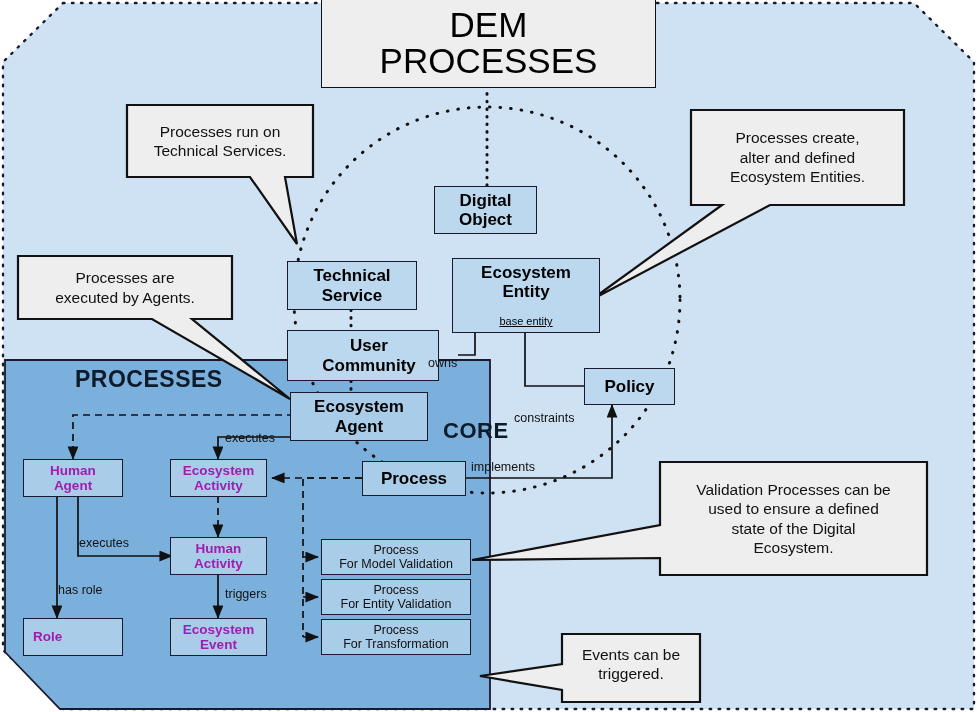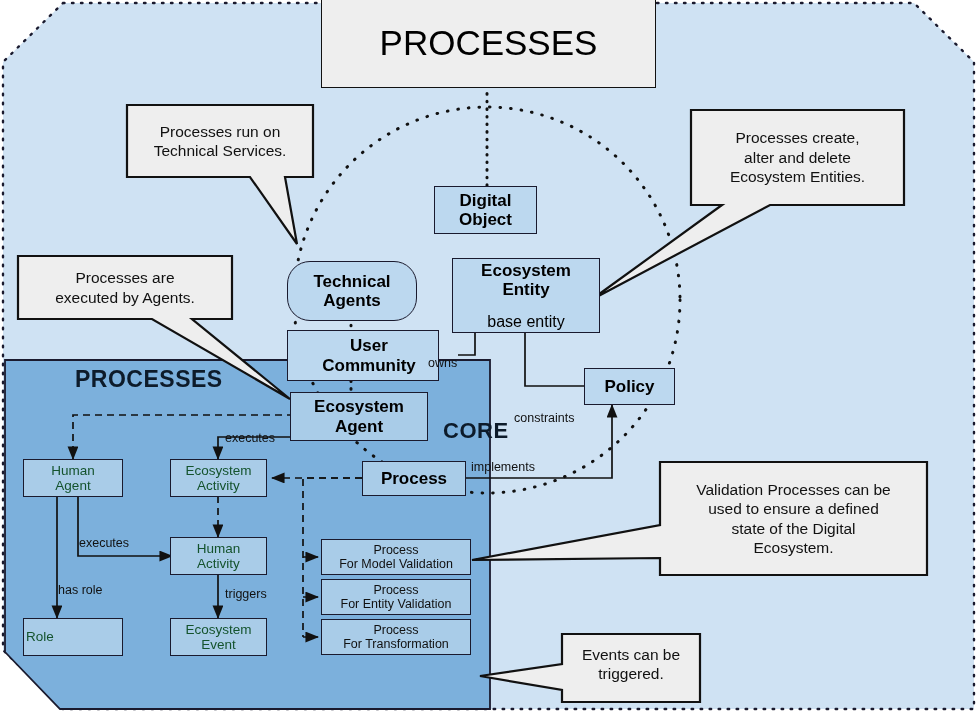--- a/index.html
+++ b/index.html
@@ -6,24 +6,24 @@
   html,body{margin:0;padding:0;background:#ffffff;}
   body{width:977px;height:712px;font-family:"Liberation Sans",sans-serif;}
   #stage{position:relative;width:977px;height:712px;overflow:hidden;background:#fff;}
   #svg-layer{position:absolute;left:0;top:0;width:977px;height:712px;}
 
   .box{position:absolute;box-sizing:border-box;border:1.6px solid #1a1a2e;
        display:flex;flex-direction:column;align-items:center;justify-content:center;
        text-align:center;line-height:1.12;}
   .core-box{background:#bcd8ef;color:#000;font-weight:bold;font-size:17px;}
   .proc-box{background:#a9cce8;color:#000;font-weight:bold;font-size:17px;}
-  .sub-box{background:#a9cce8;color:#14532d;font-weight:normal;font-size:13.5px;}
-  .sub-box-left{align-items:flex-start;padding-left:2px;text-align:left;}
+  .sub-box{background:#a9cce8;color:#a21caf;font-weight:bold;font-size:13.5px;}
+  .sub-box-left{align-items:flex-start;padding-left:9px;text-align:left;}
   .vproc{background:#a9cce8;color:#111;font-weight:normal;font-size:12.5px;}
-  .sublabel{font-weight:normal;font-size:16px;margin-top:14px;}
+  .sublabel{font-weight:normal;font-size:11px;margin-top:14px;text-decoration:underline;}
 
   .title-box{position:absolute;background:#eeeeee;border:1.6px solid #111;
        display:flex;align-items:center;justify-content:center;text-align:center;
        font-size:35px;line-height:1.04;color:#000;}
 
   .callout-text{position:absolute;display:flex;align-items:center;justify-content:center;
        text-align:center;font-size:15.5px;line-height:1.25;color:#111;
        box-sizing:border-box;padding:3px 7px;pointer-events:none;}
 
   .edge-label{position:absolute;font-size:12.5px;color:#111;white-space:nowrap;}
@@ -88,35 +88,36 @@
 
     <path d="M18,256 L232,256 L232,319 L192,319 L290,399 L152,319 L18,319 Z" fill="#eeeeee" stroke="#111" stroke-width="2.2" stroke-linejoin="miter"></path>
 
     <path d="M660,462 L927,462 L927,575 L660,575 L660,558 L472,560 L660,525 Z" fill="#eeeeee" stroke="#111" stroke-width="2.2" stroke-linejoin="miter"></path>
 
     <path d="M562,634 L700,634 L700,702 L562,702 L562,690 L480,676 L562,664 Z" fill="#eeeeee" stroke="#111" stroke-width="2.2" stroke-linejoin="miter"></path>
   </svg>
 
   <div class="title-box" style="left:321px; top:-2px; width:333px; height:88px;">
     <div>
+      <div>DEM</div>
       <div>PROCESSES</div>
     </div>
   </div>
 
   <div class="zone-label" id="zone-processes">PROCESSES</div>
   <div class="zone-label" id="zone-core">CORE</div>
 
   <div class="box core-box" style="left:434px; top:186px; width:103px; height:48px;">
     <span>Digital</span>
     <span>Object</span>
   </div>
 
-  <div class="box core-box" style="left:287px; top:261px; width:130px; height:60px;border-radius:23px;">
+  <div class="box core-box" style="left:287px; top:261px; width:130px; height:49px;">
     <span>Technical</span>
-    <span>Agents</span>
+    <span>Service</span>
   </div>
 
   <div class="box core-box" style="left:452px; top:258px; width:148px; height:75px;">
     <span>Ecosystem</span>
     <span>Entity</span>
     <span class="sublabel">base entity</span>
   </div>
 
   <div class="box core-box" style="left:287px; top:330px; width:152px; height:51px;padding-left:12px;">
     <span>User</span>
@@ -183,21 +184,21 @@
   <div class="edge-label" style="left:58px; top:583px;">has role</div>
   <div class="edge-label" style="left:225px; top:587px;">triggers</div>
 
   <div class="callout-text" style="left:127px; top:105px; width:186px; height:72px;">
     <span style="white-space:pre-line;">Processes run on
 Technical Services.</span>
   </div>
 
   <div class="callout-text" style="left:691px; top:110px; width:213px; height:95px;">
     <span style="white-space:pre-line;">Processes create,
-alter and delete
+alter and defined
 Ecosystem Entities.</span>
   </div>
 
   <div class="callout-text" style="left:18px; top:256px; width:214px; height:63px;">
     <span style="white-space:pre-line;">Processes are
 executed by Agents.</span>
   </div>
 
   <div class="callout-text" style="left:660px; top:462px; width:267px; height:113px;">
     <span style="white-space:pre-line;">Validation Processes can be

